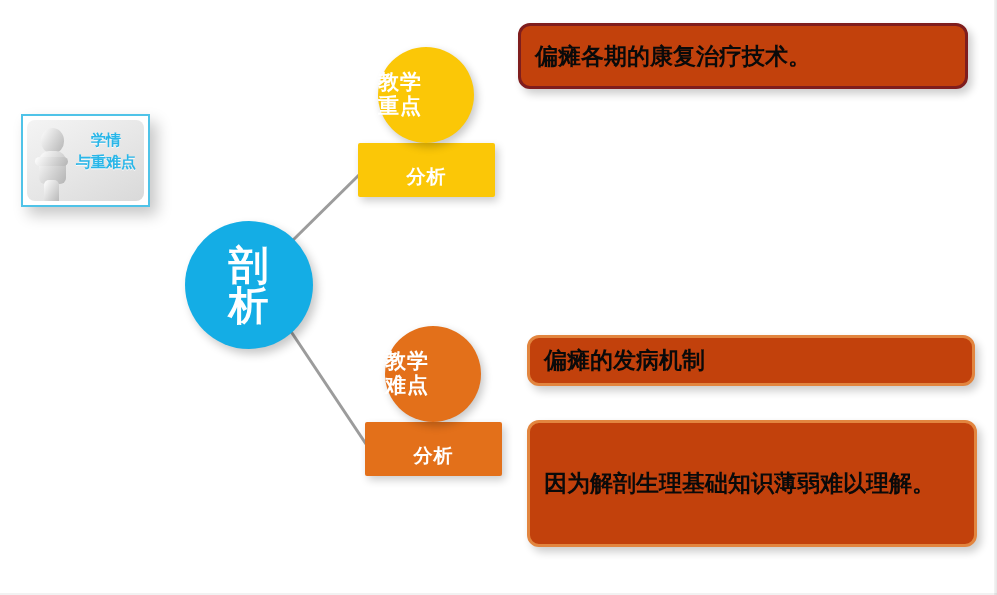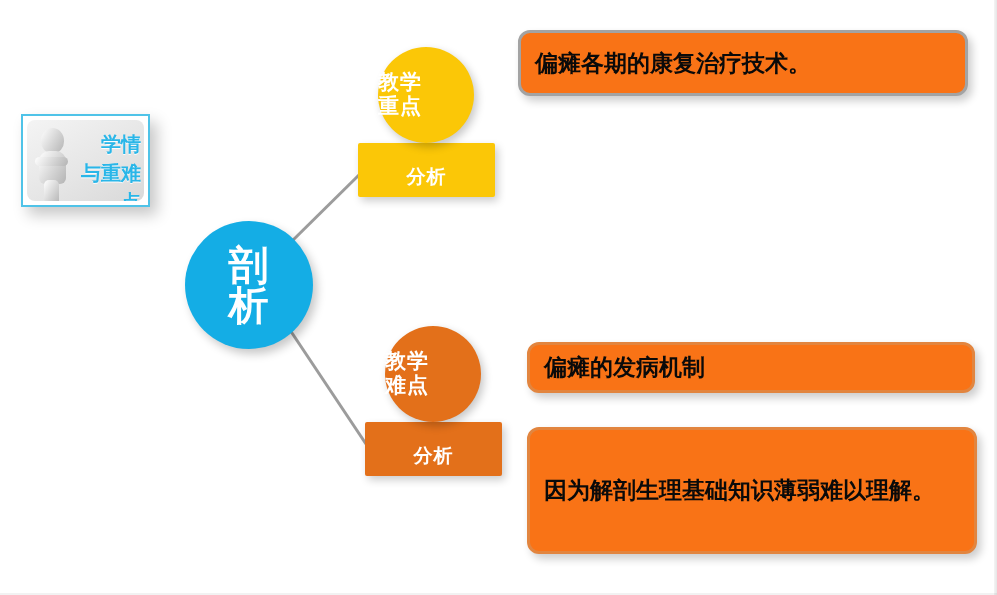--- a/index.html
+++ b/index.html
@@ -88,23 +88,23 @@
     left: 17px; top: 60px; width: 15px; height: 25px;
     border-radius: 5px 5px 3px 7px;
   }
   #thumb-text {
     position: absolute;
     left: 44px;
     top: 10px;
     right: 3px;
     color: #29B6E8;
     font-weight: bold;
-    font-size: 20px;
+    font-size: 15px;
     line-height: 1.45;
-    text-align: right;
+    text-align: center;
     text-shadow: 0 1px 0 rgba(255,255,255,0.85);
   }
 
   
   #connectors {
     position: absolute;
     left: 0; top: 0;
     width: 997px;
     height: 595px;
     pointer-events: none;
@@ -183,27 +183,26 @@
 
   #node-key .node-circle { background: #FBC707; }
   #node-key .node-tab    { background: #FBC707; }
   #node-hard .node-circle { background: #E3701A; }
   #node-hard .node-tab    { background: #E3701A; }
 
   
   .callout {
     position: absolute;
     box-sizing: border-box;
-    background: #f97316;
+    background: #c2410c;
     border-radius: 12px;
-    border: 3px solid #a3a3a3;
+    border: 3px solid #7f1d1d;
     box-shadow: 4px 5px 9px rgba(0,0,0,0.20);
     display: flex;
     align-items: center;
-    margin-top: 7px;
   }
   .callout.orange { border-color: #E2853F; }
   .callout-text {
     color: #0a0a0a;
     font-weight: bold;
     font-size: 23px;
     line-height: 1.78;
     padding: 0 14px;
     width: 100%;
   }

